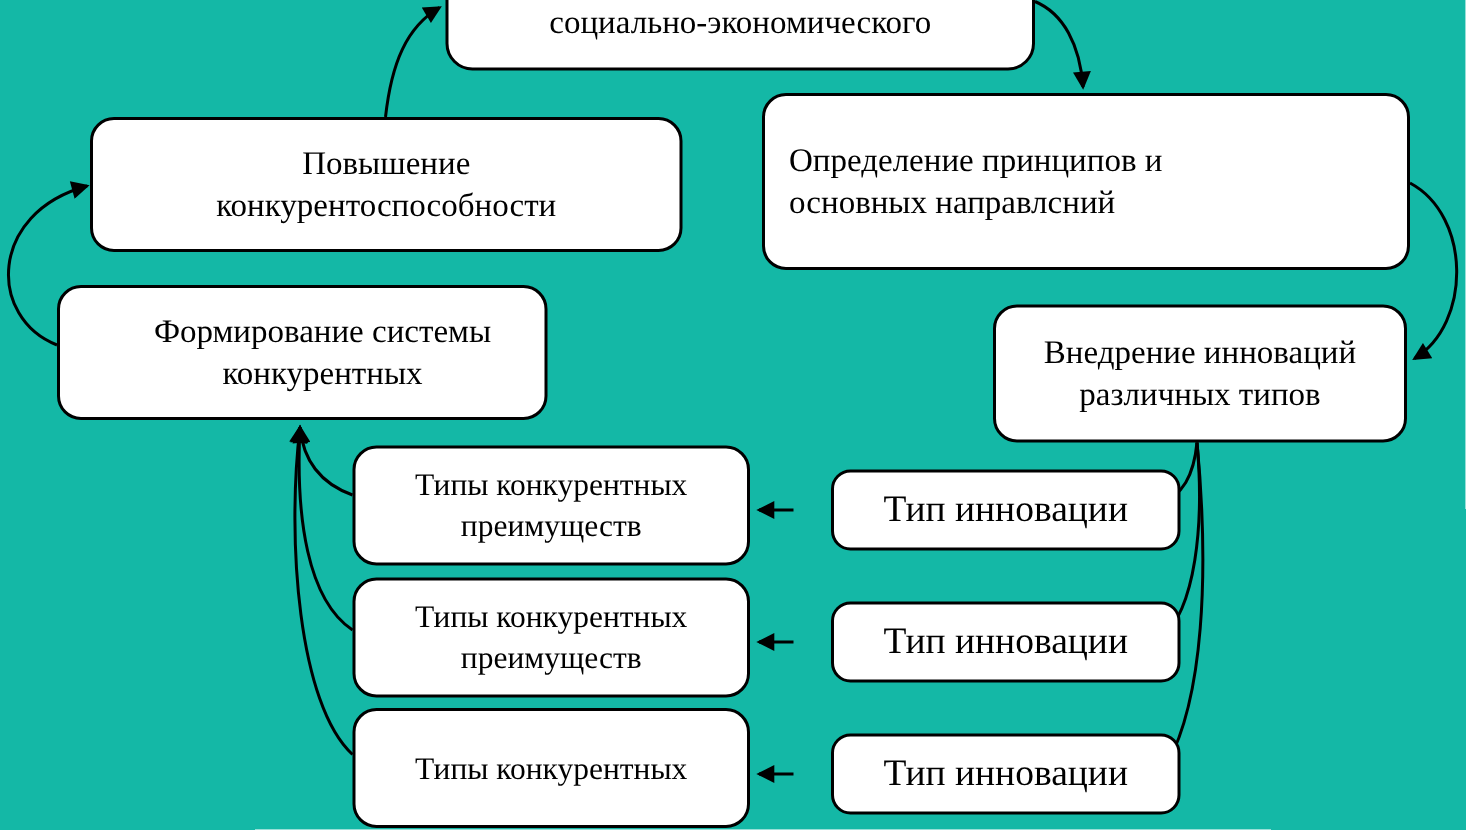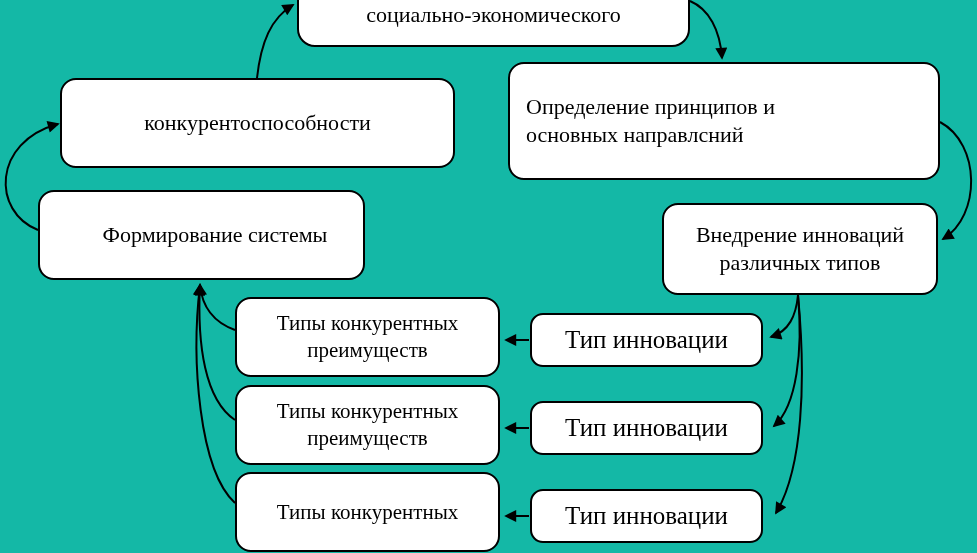--- a/index.html
+++ b/index.html
@@ -46,21 +46,21 @@
     align-items: flex-start; text-align: right; padding-left: 16px;
   }
   #node-formirovanie { left: 38px;  top: 190px; width: 327px; height: 90px; padding-left: 27px; }
   #node-vnedrenie    { left: 662px; top: 203px; width: 276px; height: 92px; }
 
   .node-tipy { left: 235px; width: 265px; height: 80px; font-size: 21px; line-height: 27px; }
   #node-tipy-1 { top: 297px; }
   #node-tipy-2 { top: 385px; }
   #node-tipy-3 { top: 472px; }
 
-  .node-tip { left: 530px; width: 233px; height: 54px; font-size: 25px; border-radius: 13px; }
+  .node-tip { left: 554px; width: 233px; height: 54px; font-size: 25px; border-radius: 13px; }
   #node-tip-1 { top: 313px; }
   #node-tip-2 { top: 401px; }
   #node-tip-3 { top: 489px; }
 </style>
 </head>
 <body>
 
 <div id="stage">
 
   <svg id="edges" viewBox="0 0 977 553" xmlns="http://www.w3.org/2000/svg">
@@ -84,30 +84,32 @@
       <path d="M 235 420 C 205 400 197 345 200 285" marker-end="url(#ah)"></path>
       <path d="M 235 503 C 199 470 191 360 200 285" marker-end="url(#ah)"></path>
     </g>
   </svg>
 
   <div class="node" id="node-social-economic">
     <span>социально-экономического</span>
   </div>
 
   <div class="node" id="node-povyshenie">
+    <span>Повышение</span>
     <span>конкурентоспособности</span>
   </div>
 
   <div class="node" id="node-opredelenie">
     <span>Определение принципов и</span>
     <span>основных направлсний</span>
   </div>
 
   <div class="node" id="node-formirovanie">
     <span>Формирование системы</span>
+    <span>конкурентных</span>
   </div>
 
   <div class="node" id="node-vnedrenie">
     <span>Внедрение инноваций</span>
     <span>различных типов</span>
   </div>
 
   <div class="node node-tipy" id="node-tipy-1">
     <span>Типы конкурентных</span>
     <span>преимуществ</span>

